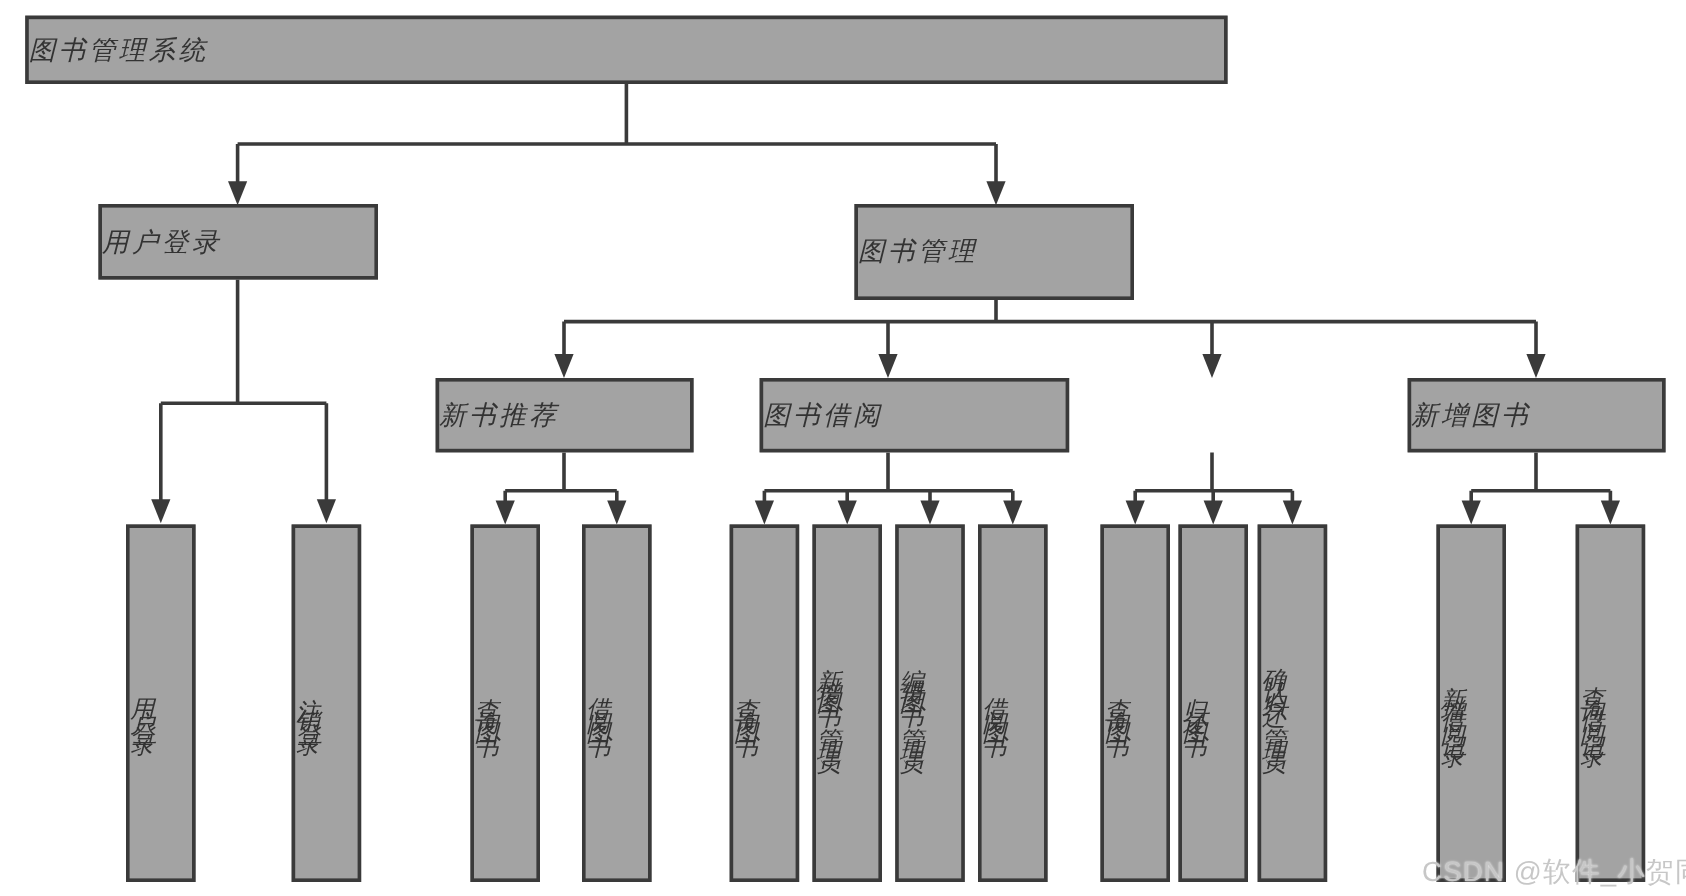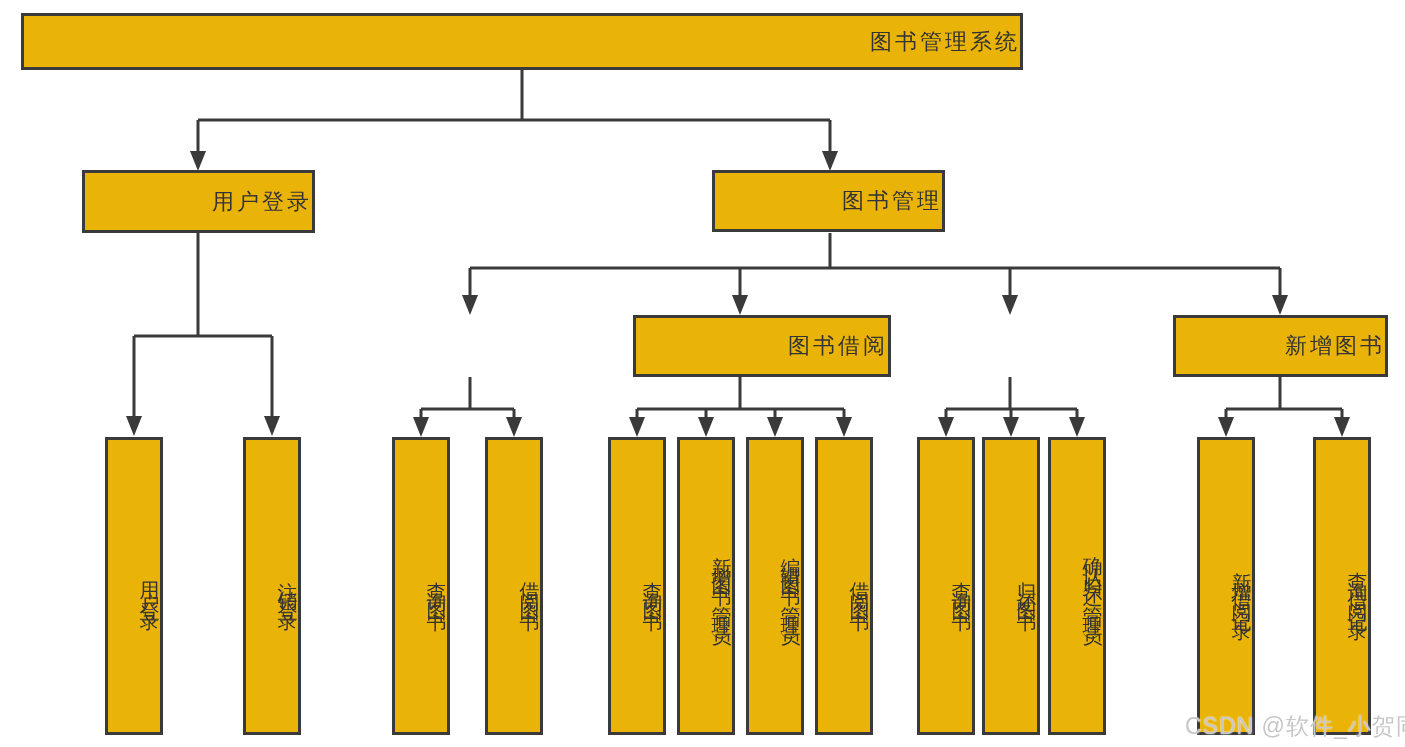--- a/index.html
+++ b/index.html
@@ -17,24 +17,25 @@
     font-family:"Liberation Sans",sans-serif;
     overflow:hidden;
   }
   .connectors{position:absolute;left:0;top:0;z-index:1;}
   .connectors path{stroke:var(--line);stroke-width:3;fill:none;}
   .connectors polygon{fill:var(--line);stroke:none;}
   .box{
     position:absolute;
     box-sizing:border-box;
     border:3px solid var(--border);
-    background:#eab308;
-    display:flex;align-items:center;justify-content:flex-end;
+    background:#a3a3a3;
+    display:flex;align-items:center;justify-content:flex-start;
     color:var(--text);
     z-index:2;
+    font-style:italic;
   }
   .hlabel{font-size:22px;letter-spacing:3px;white-space:nowrap;}
   .root-box{left:21px;top:13px;width:1002px;height:57px;}
   .leaf{left:0;top:437px;width:58px;height:298px;}
   .vlabel{
     writing-mode:vertical-rl;
     text-orientation:mixed;
     font-size:20px;
     letter-spacing:10px;
     line-height:1;
@@ -105,24 +106,27 @@
     </g>
   </svg>
 
   <div class="box root-box">
     <span class="hlabel">图书管理系统</span>
   </div>
 
   <div class="box" style="left:82px;top:170px;width:233px;height:63px;">
     <span class="hlabel">用户登录</span>
   </div>
-  <div class="box" style="left:712px;top:170px;width:233px;height:62px;">
+  <div class="box" style="left:712px;top:170px;width:233px;height:80px;">
     <span class="hlabel">图书管理</span>
   </div>
 
+  <div class="box" style="left:363px;top:315px;width:215px;height:62px;">
+    <span class="hlabel">新书推荐</span>
+  </div>
   <div class="box" style="left:633px;top:315px;width:258px;height:62px;">
     <span class="hlabel">图书借阅</span>
   </div>
   <div class="box" style="left:1173px;top:315px;width:215px;height:62px;">
     <span class="hlabel">新增图书</span>
   </div>
 
   <div class="box leaf" style="left:105px;">
     <span class="vlabel">用户登录</span>
   </div>

